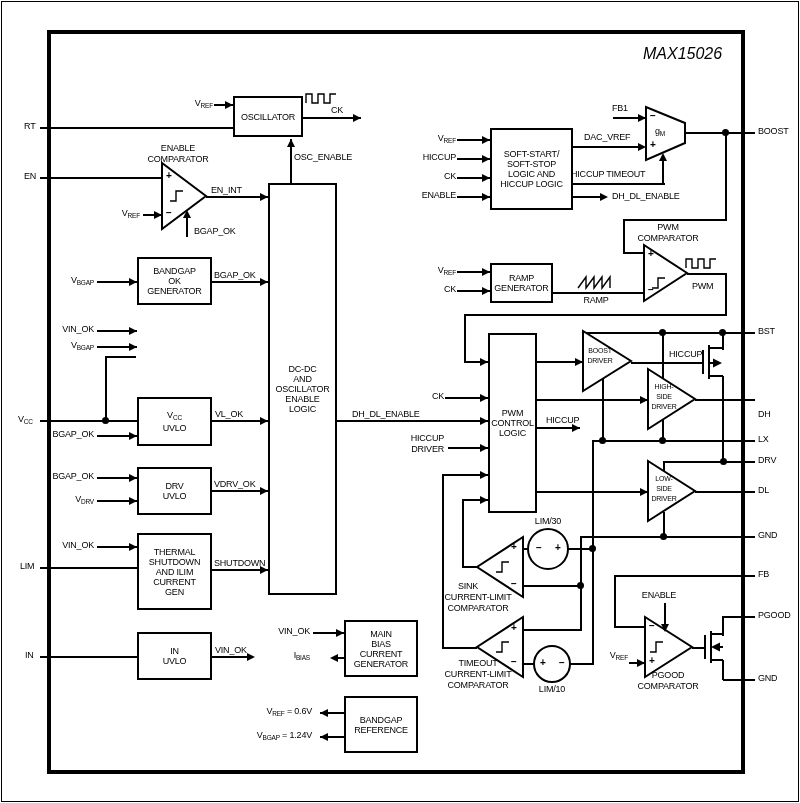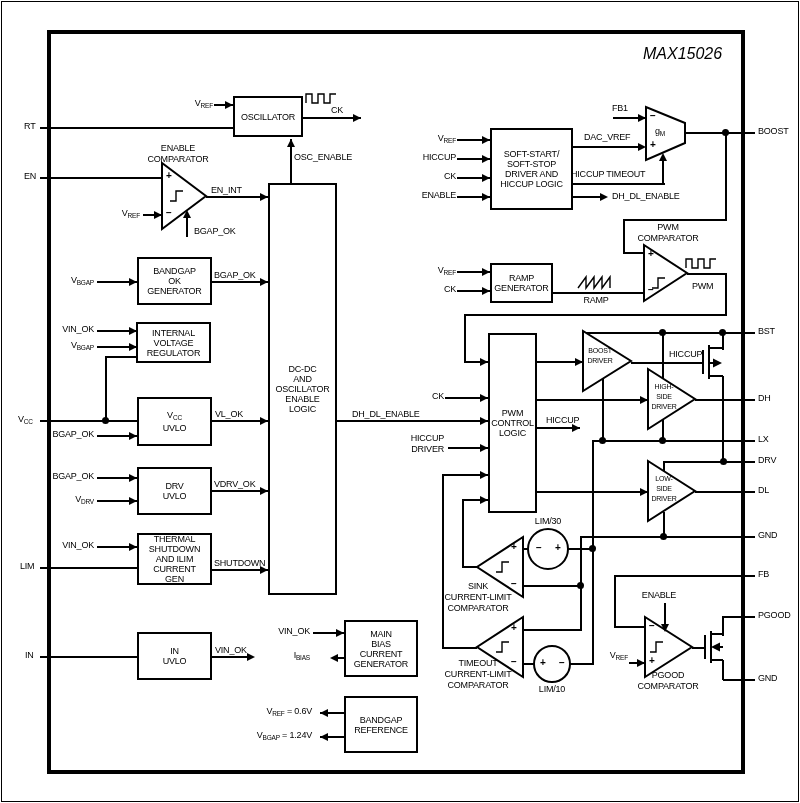--- a/index.html
+++ b/index.html
@@ -179,51 +179,46 @@
   <div class="box" style="left:268px;top:183px;width:69px;height:412px">
       <div>DC-DC</div>
       <div>AND</div>
       <div>OSCILLATOR</div>
       <div>ENABLE</div>
       <div>LOGIC</div>
     </div>
   <div class="box" style="left:490px;top:128px;width:83px;height:82px">
       <div>SOFT-START/</div>
       <div>SOFT-STOP</div>
-      <div>DRIVER AND</div>
+      <div>LOGIC AND</div>
       <div>HICCUP LOGIC</div>
     </div>
   <div class="box" style="left:490px;top:263px;width:63px;height:40px">
       <div>RAMP</div>
       <div>GENERATOR</div>
     </div>
   <div class="box" style="left:488px;top:333px;width:49px;height:180px">
       <div>PWM</div>
       <div>CONTROL</div>
       <div>LOGIC</div>
     </div>
   <div class="box" style="left:137px;top:257px;width:75px;height:48px">
       <div>BANDGAP</div>
       <div>OK</div>
       <div>GENERATOR</div>
-    </div>
-  <div class="box" style="left:136px;top:322px;width:75px;height:41px">
-      <div>INTERNAL</div>
-      <div>VOLTAGE</div>
-      <div>REGULATOR</div>
     </div>
   <div class="box" style="left:137px;top:397px;width:75px;height:49px">
     <div><span>V</span><sub>CC</sub></div>
     <div>UVLO</div>
   </div>
   <div class="box" style="left:137px;top:467px;width:75px;height:48px">
       <div>DRV</div>
       <div>UVLO</div>
     </div>
-  <div class="box" style="left:137px;top:533px;width:75px;height:52px">
+  <div class="box" style="left:137px;top:533px;width:75px;height:77px">
       <div>THERMAL</div>
       <div>SHUTDOWN</div>
       <div>AND ILIM</div>
       <div>CURRENT</div>
       <div>GEN</div>
     </div>
   <div class="box" style="left:137px;top:632px;width:75px;height:48px">
       <div>IN</div>
       <div>UVLO</div>
     </div>
@@ -301,21 +296,21 @@
   <div class="t title" style="left:643px;top:49px">MAX15026</div>
 
   <div class="t" style="left:24px;top:121px">RT</div>
   <div class="t" style="left:24px;top:171px">EN</div>
   <div class="t" style="left:18px;top:414px"><span>V</span><sub>CC</sub></div>
   <div class="t" style="left:20px;top:561px">LIM</div>
   <div class="t" style="left:25px;top:650px">IN</div>
 
   <div class="t" style="left:758px;top:126px">BOOST</div>
   <div class="t" style="left:758px;top:326px">BST</div>
-  <div class="t" style="left:758px;top:393px">DH</div>
+  <div class="t" style="left:758px;top:409px">DH</div>
   <div class="t" style="left:758px;top:434px">LX</div>
   <div class="t" style="left:758px;top:455px">DRV</div>
   <div class="t" style="left:758px;top:485px">DL</div>
   <div class="t" style="left:758px;top:530px">GND</div>
   <div class="t" style="left:758px;top:569px">FB</div>
   <div class="t" style="left:758px;top:610px">PGOOD</div>
   <div class="t" style="left:758px;top:673px">GND</div>
 
   <div class="t tr" style="left:141px;top:98px"><span>V</span><sub>REF</sub></div>
   <div class="t" style="left:331px;top:105px">CK</div>
@@ -386,21 +381,21 @@
   <div class="t tc" style="left:548px;top:516px">LIM/30</div>
   <div class="t tc" style="left:552px;top:684px">LIM/10</div>
   <div class="t sign" style="left:536px;top:543px">−</div>
   <div class="t sign" style="left:555px;top:543px">+</div>
   <div class="t sign" style="left:540px;top:658px">+</div>
   <div class="t sign" style="left:559px;top:658px">−</div>
   <div class="t sign" style="left:511px;top:542px">+</div>
   <div class="t sign" style="left:511px;top:579px">−</div>
   <div class="t sign" style="left:511px;top:623px">+</div>
   <div class="t sign" style="left:511px;top:657px">−</div>
-  <div class="t tc" style="left:478px;top:581px">SINK</div>
+  <div class="t tc" style="left:468px;top:581px">SINK</div>
   <div class="t tc" style="left:478px;top:592px">CURRENT-LIMIT</div>
   <div class="t tc" style="left:478px;top:603px">COMPARATOR</div>
   <div class="t tc" style="left:478px;top:658px">TIMEOUT</div>
   <div class="t tc" style="left:478px;top:669px">CURRENT-LIMIT</div>
   <div class="t tc" style="left:478px;top:680px">COMPARATOR</div>
 
   <div class="t tc" style="left:659px;top:590px">ENABLE</div>
   <div class="t tr" style="left:556px;top:650px"><span>V</span><sub>REF</sub></div>
   <div class="t sign" style="left:649px;top:621px">−</div>
   <div class="t sign" style="left:649px;top:656px">+</div>

